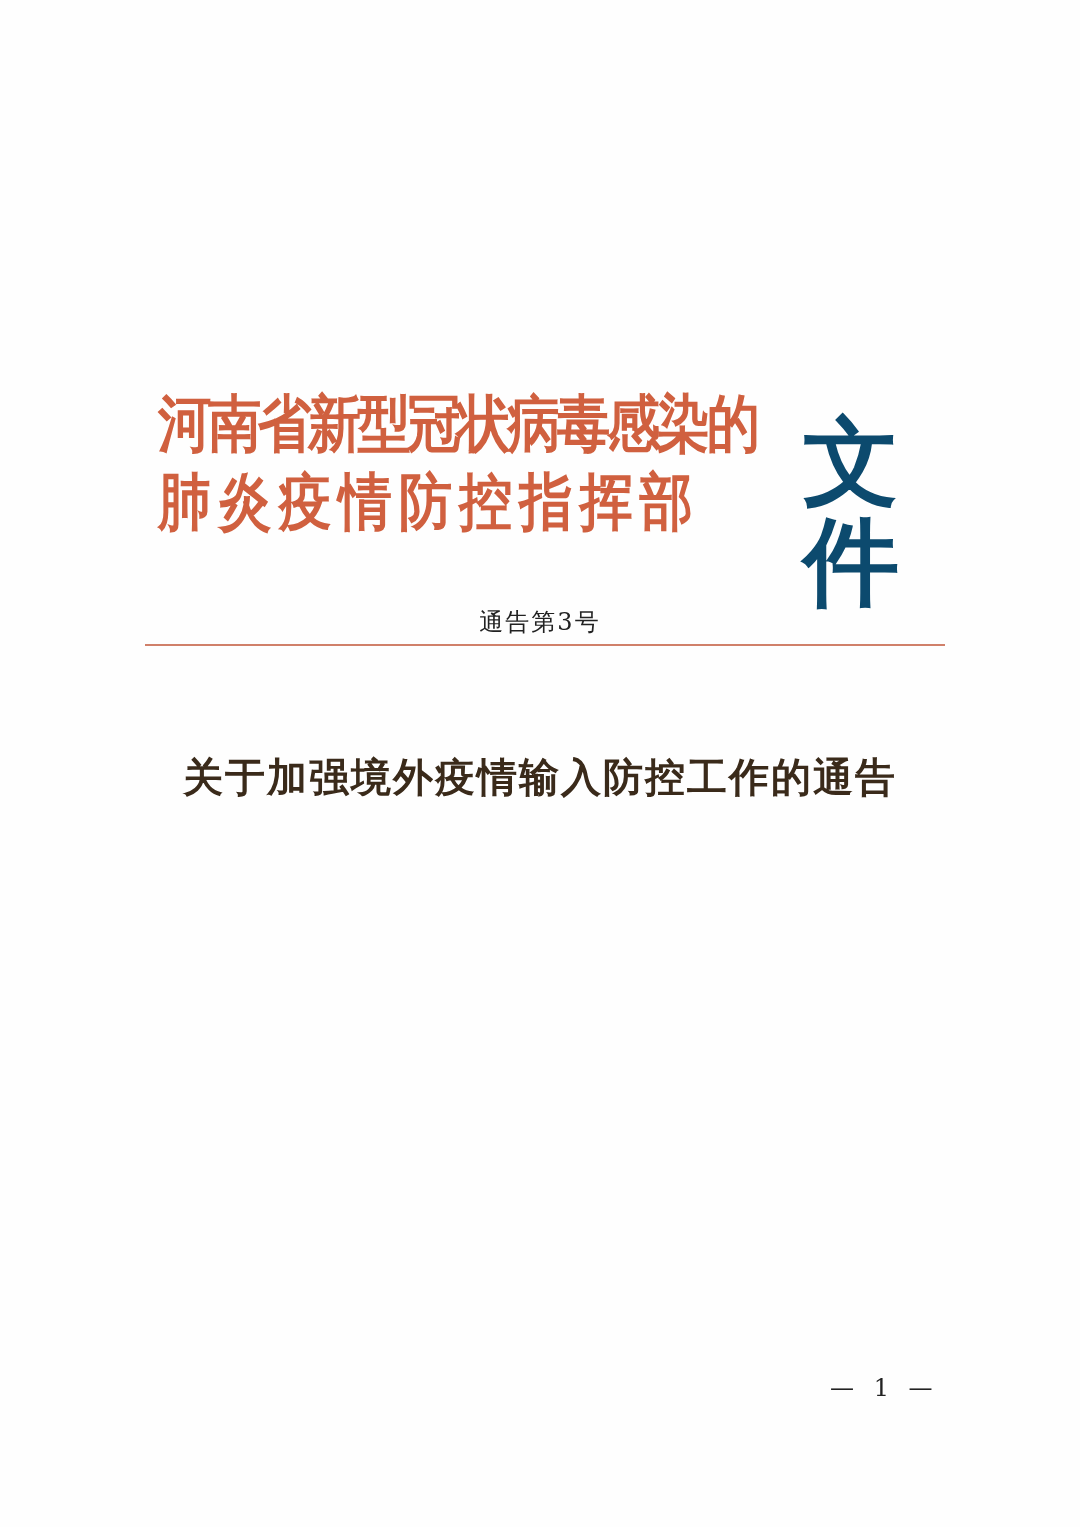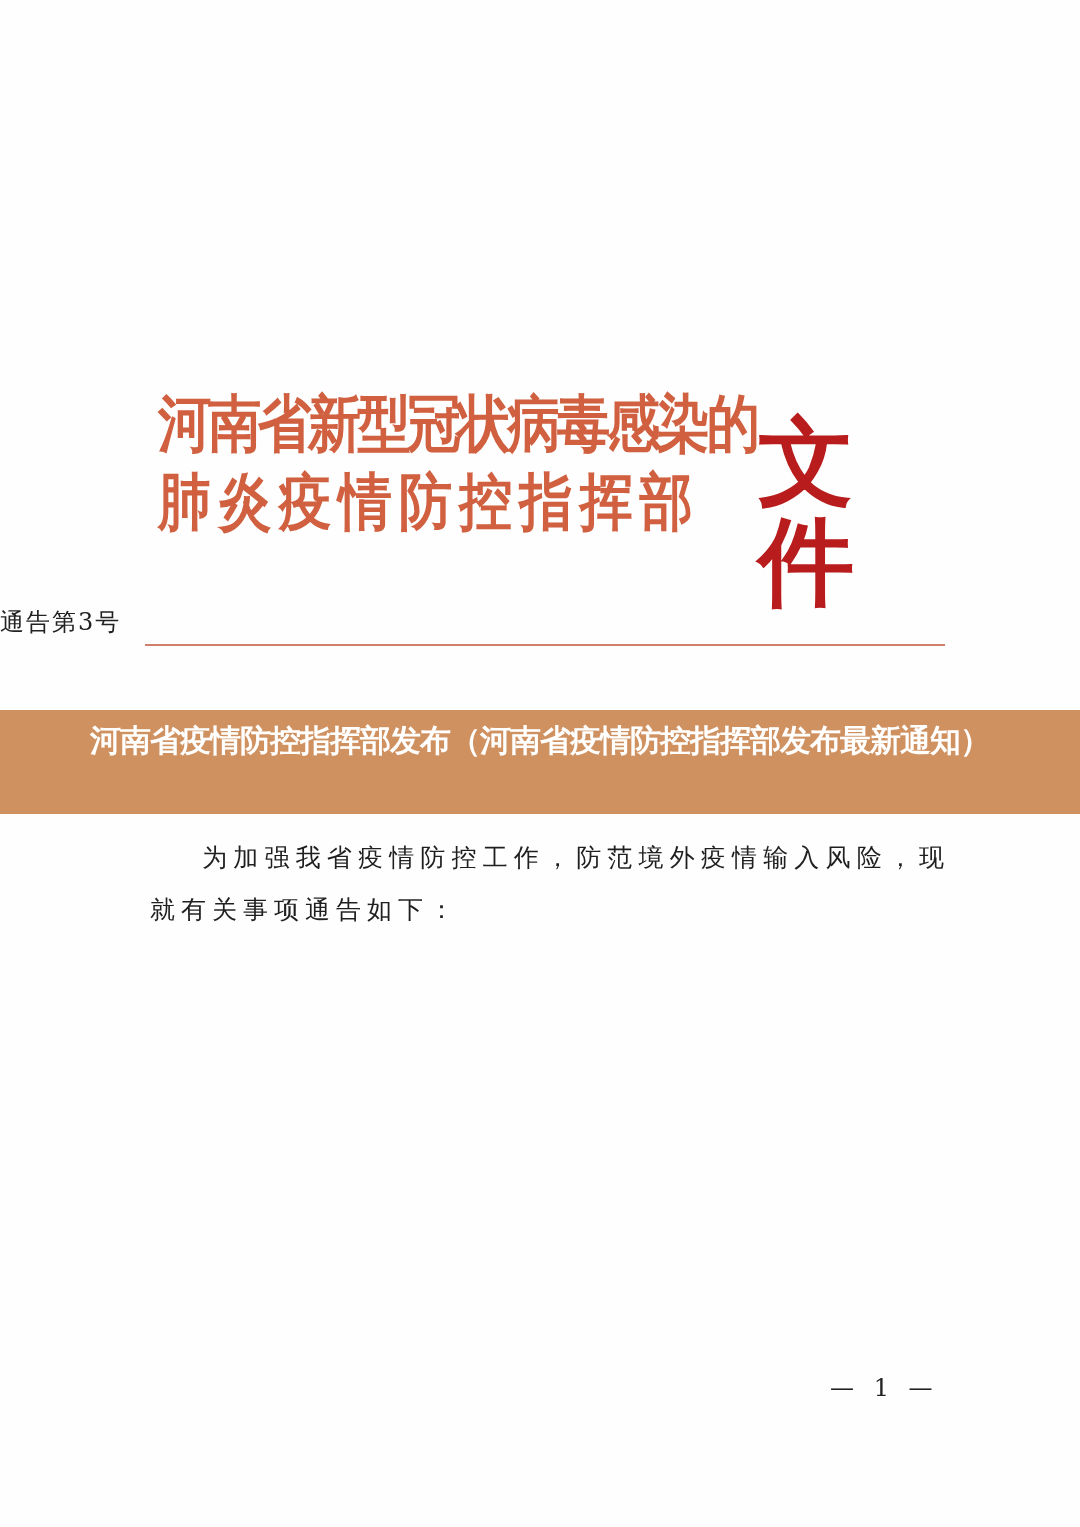--- a/index.html
+++ b/index.html
@@ -7,23 +7,23 @@
          font-family:"DejaVu Serif", "Liberation Serif", serif; }
   .page { position:absolute; left:0; top:0; width:1080px; height:1527px; background:#fefefe; }
 
   
   .ghost { position:absolute; left:150px; width:800px; height:18px; color:#ececec; font-size:17px; letter-spacing:14px; white-space:nowrap; overflow:hidden; }
 
   .hdr-block { position:absolute; left:158px; top:355px; width:790px; height:160px;margin-top:27px; }
   .hdr-line { position:absolute; left:0; font-size:62px; line-height:68px; color:#d0603f; font-weight:bold; white-space:nowrap; font-family:"DejaVu Serif", serif; }
   .hdr-line.l1 { top:8px; letter-spacing:-4px; transform:scaleX(0.86); transform-origin:left; }
   .hdr-line.l2 { top:86px; letter-spacing:8px; transform:scaleX(0.86); transform-origin:left; }
-  .hdr-wj { position:absolute; left:600px; top:30px; font-size:96px; line-height:100px; color:#b91c1c; font-weight:bold; letter-spacing:4px; }
+  .hdr-wj { position:absolute; left:600px; top:30px; font-size:96px; line-height:100px; color:#0c4a6e; font-weight:bold; letter-spacing:4px;text-align:center; }
 
-  .doc-number { position:absolute; left:0; top:606px; width:1080px; font-size:24px; color:#222; letter-spacing:2px; }
+  .doc-number { position:absolute; left:0; top:606px; width:1080px; text-align:center; font-size:24px; color:#222; letter-spacing:2px; }
   .red-rule { position:absolute; left:145px; top:644px; width:800px; height:2px; background:#c86a50; opacity:0.85; }
 
   .doc-title-under { position:absolute; left:0; top:750px; width:1080px; text-align:center; font-size:40px; color:#3a2a1a; font-weight:bold; letter-spacing:2px; }
 
   .banner { position:absolute; left:0; top:710px; width:1080px; height:104px; background:#d09160; }
   .banner-title { position:absolute; left:50px; right:50px; top:10px; text-align:center; color:#ffffff; font-family:"DejaVu Sans", sans-serif; font-weight:bold; font-size:31px; line-height:40px; letter-spacing:-1px; }
 
   .body-text { position:absolute; left:150px; width:800px; font-size:25px; color:#1f1f1f; line-height:52px; letter-spacing:6px; }
   .para { margin:0; text-align:justify; }
   .para .indent { display:inline-block; width:52px; }
@@ -41,22 +41,18 @@
     <div class="hdr-line l1">河南省新型冠状病毒感染的</div>
     <div class="hdr-line l2">肺炎疫情防控指挥部</div>
     <div class="hdr-wj">文件</div>
   </div>
 
   <div class="doc-number">通告第3号</div>
   <div class="red-rule"></div>
 
   <div class="doc-title-under">关于加强境外疫情输入防控工作的通告</div>
 
-  <div class="banner">
-    <div class="banner-title">河南省疫情防控指挥部发布（河南省疫情防控指挥部发布最新通知）</div>
-  </div>
 
   <div class="body-text" style="top:832px;">
-    <p class="para"><span class="indent"></span><span>为加强我省疫情防控工作，防范境外疫情输入风险，现就有关事项通告如下：</span></p>
   </div>
 
   <div class="page-num">— 1 —</div>
 </div>
 
 </body></html>

